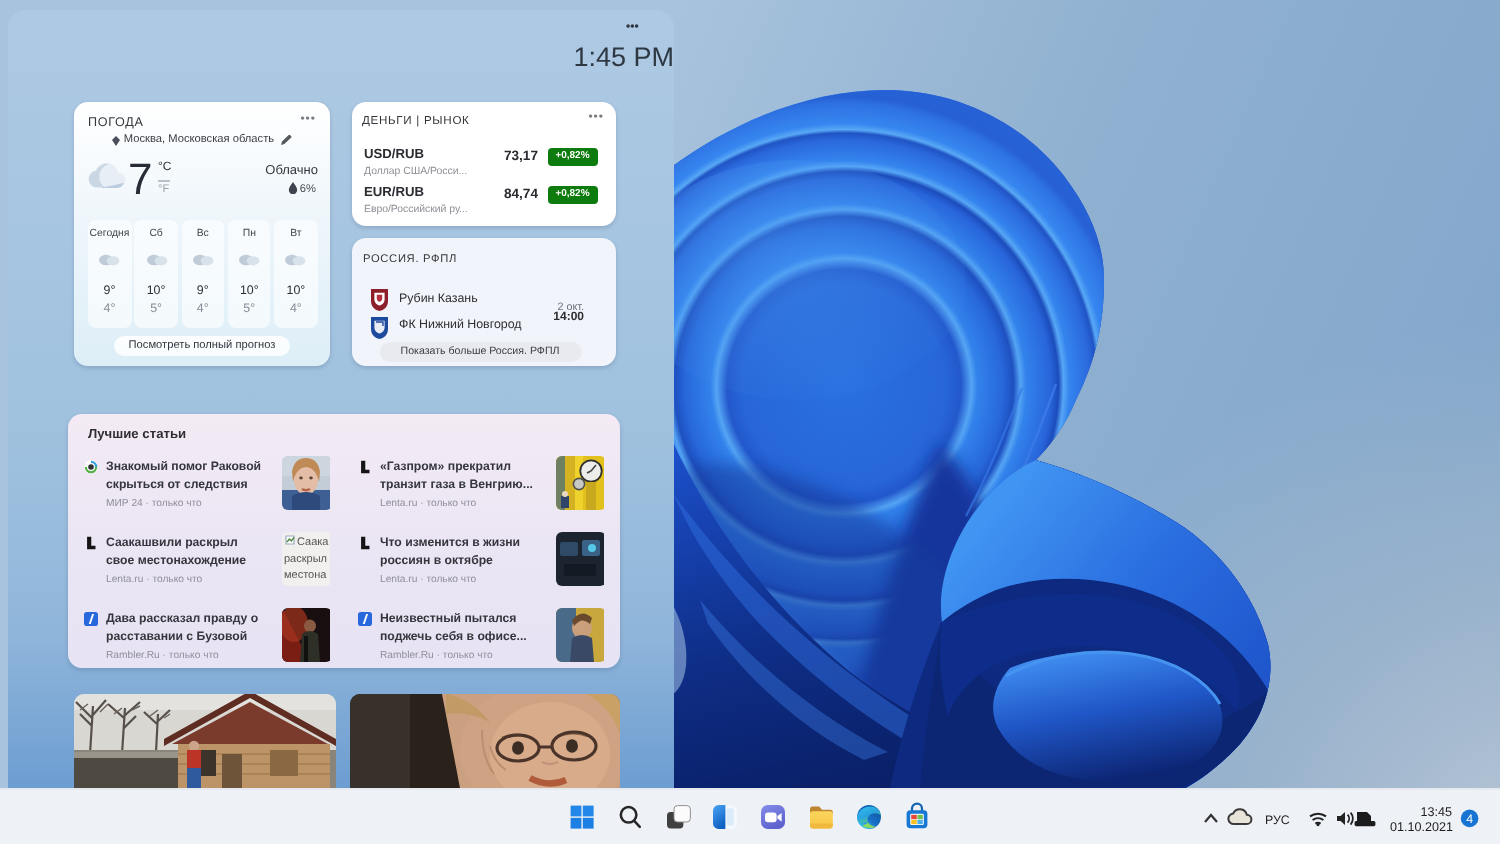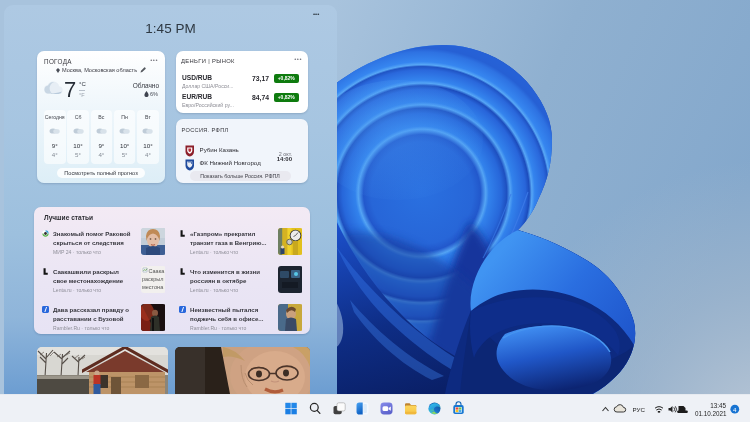--- a/index.html
+++ b/index.html
@@ -1,20 +1,20 @@
 <!DOCTYPE html>
 <html><head><meta charset="utf-8">
 <style>
 html,body{margin:0;padding:0;}
 body{width:750px;height:422px;overflow:hidden;font-family:"Liberation Sans",sans-serif;position:relative;}
 *{box-sizing:border-box;}
 #wall{position:absolute;left:0;top:0;width:750px;height:422px;}
 #panel{position:absolute;left:4px;top:5px;width:333px;height:417px;border-radius:9px 9px 0 0;
  background:linear-gradient(180deg,#aec9e3 0%,#a6c5e1 30%,#9dc0de 55%,#8fb5da 75%,#6f9fd2 92%,#5e91ca 100%);}
-#ptime{position:absolute;left:4px;top:22px;width:333px;text-align:center;font-size:13.5px;line-height:14px;color:#2e3842;}
+#ptime{position:absolute;left:4px;top:22px;width:333px;text-align:right;font-size:13.5px;line-height:14px;color:#2e3842;}
 .dots{color:#3a3f46;letter-spacing:1px;font-weight:700;}
 #pdots{position:absolute;left:313px;top:11px;font-size:6px;letter-spacing:0;color:#2e3842;}
 .card{position:absolute;border-radius:7px;box-shadow:0 1px 2px rgba(20,40,70,.18);}
 #taskbar{position:absolute;left:0;top:394px;width:750px;height:28px;background:#eef1f6;border-top:1px solid #e6eaf0;}
 .chdr{position:absolute;font-size:6.3px;letter-spacing:.35px;color:#36363c;font-weight:400;}
 .cdots{position:absolute;color:#7a7a82;font-size:6px;letter-spacing:.5px;}
 #weather{left:37px;top:51px;width:128px;height:132px;background:linear-gradient(180deg,#ffffff,#eef6fb 45%,#ddeef7 100%);}
 #wloc{position:absolute;left:0;top:16px;width:100%;text-align:center;font-size:5.6px;color:#3c3c44;display:flex;align-items:center;justify-content:center;gap:1px;}
 #wbig{position:absolute;left:27px;top:26px;font-size:22px;font-weight:400;color:#252c36;}
 #wunit{position:absolute;left:42px;top:30px;font-size:6px;color:#2c323c;}

